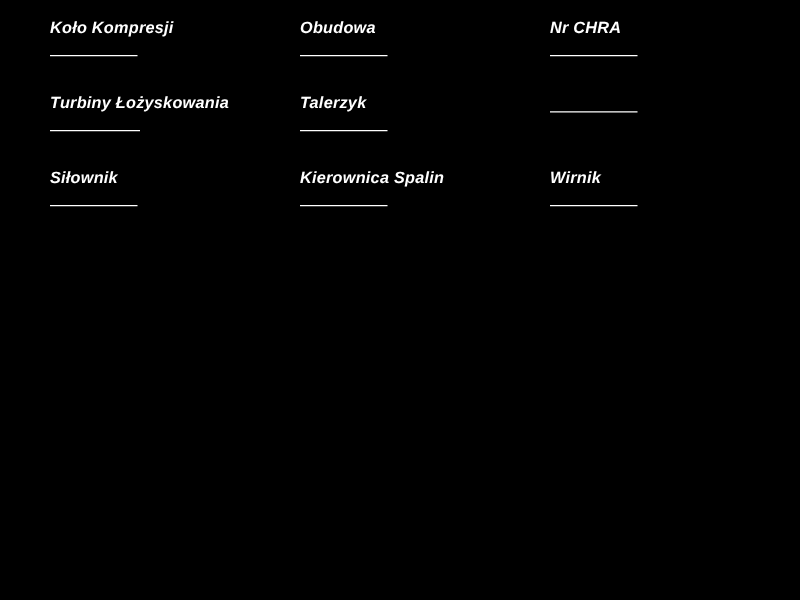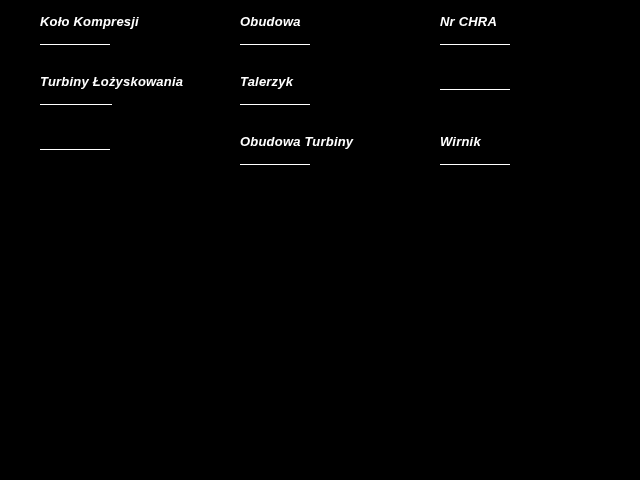--- a/index.html
+++ b/index.html
@@ -89,30 +89,31 @@
     <div class="field">
       <div class="field-label">Talerzyk</div>
       <div class="field-rule"></div>
     </div>
 
 
     <div class="field">
       <div class="field-rule"></div>
     </div>
 
+    <div class="field">
+      <div class="field-label">Siłownik</div>
+      <div class="field-rule"></div>
+    </div>
 
 
     <div class="field">
+      <div class="field-label">Kierownica Spalin</div>
       <div class="field-rule"></div>
     </div>
 
-    <div class="field">
-      <div class="field-label">Obudowa Turbiny</div>
-      <div class="field-rule"></div>
-    </div>
 
     <div class="field">
       <div class="field-label">Wirnik</div>
       <div class="field-rule"></div>
     </div>
 
   </div>
 </div>
 
 </body></html>

